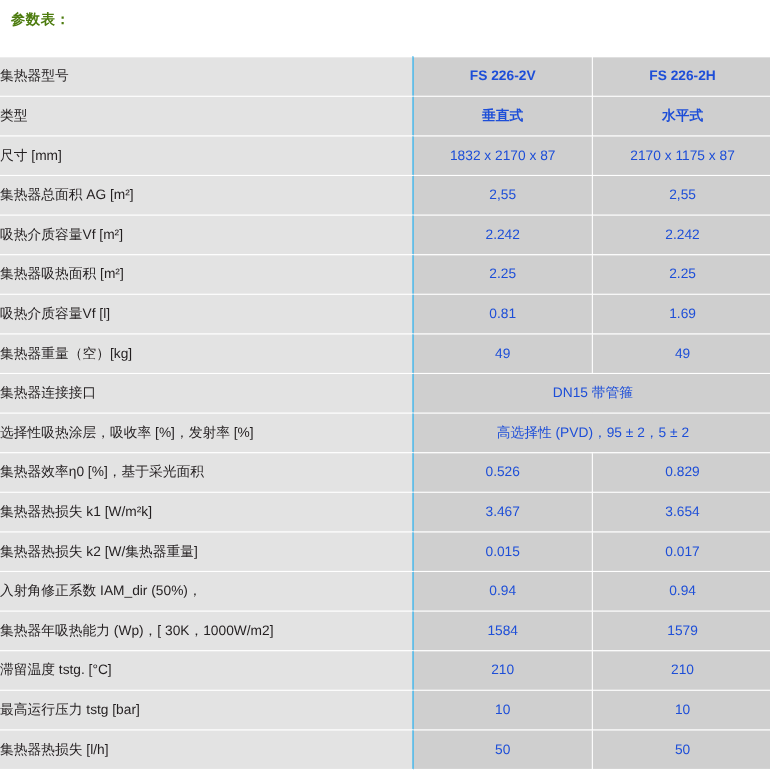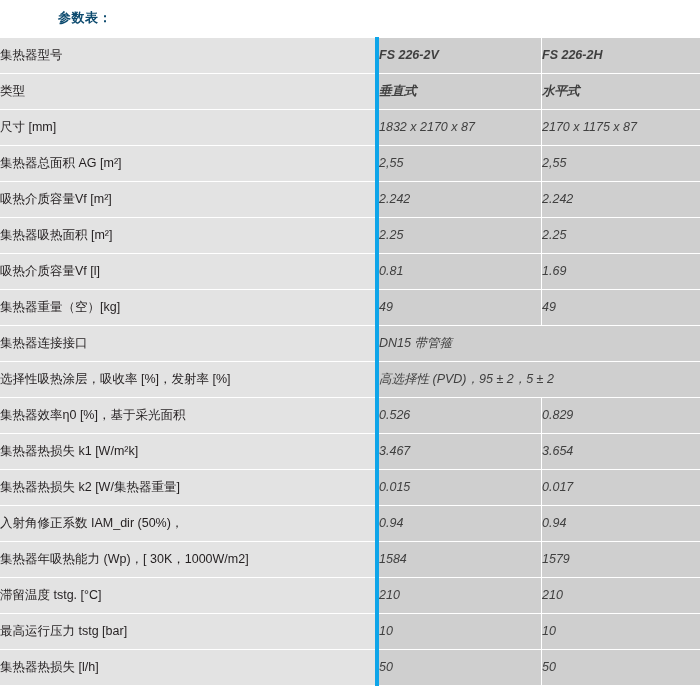--- a/index.html
+++ b/index.html
@@ -16,24 +16,23 @@
   }
   .page {
     width: 700px;
     height: 700px;
     position: relative;
     box-sizing: border-box;
   }
   .page-title {
     font-size: 13px;
     font-weight: bold;
-    color: #0c4a6e;
-    padding: 9px 0 10px 10px;
+    color: #4d7c0f;
+    padding: 9px 0 24px 10px;
     letter-spacing: 0.5px;
-    margin-left: 48px;
   }
   table.spec {
     width: 700px;
     border-collapse: collapse;
     table-layout: fixed;
     font-size: 12.5px;
   }
   table.spec tr {
     height: 36px;
   }
@@ -43,29 +42,29 @@
     padding: 0 0 0 0;
     vertical-align: middle;
     line-height: 1.2;
   }
   td.label {
     width: 375px;
     background: #e3e3e3;
     padding-left: 10px;
     color: #231f20;
     font-size: 12.5px;
-    border-right: 4px solid #0ea5e9;
+    border-right: 1px solid #0ea5e9;
   }
   td.val {
     width: 162px;
     background: #cfcfcf;
-    color: #404040;
+    text-align: center;
+    color: #1d4ed8;
     font-size: 12.5px;
     border-right: 1px solid #ffffff;
-    font-style: italic;
   }
   td.val.last {
     width: 163px;
     border-right: none;
   }
   td.val.span2 {
     width: 325px;
     border-right: none;
   }
   tr.head td.val {

